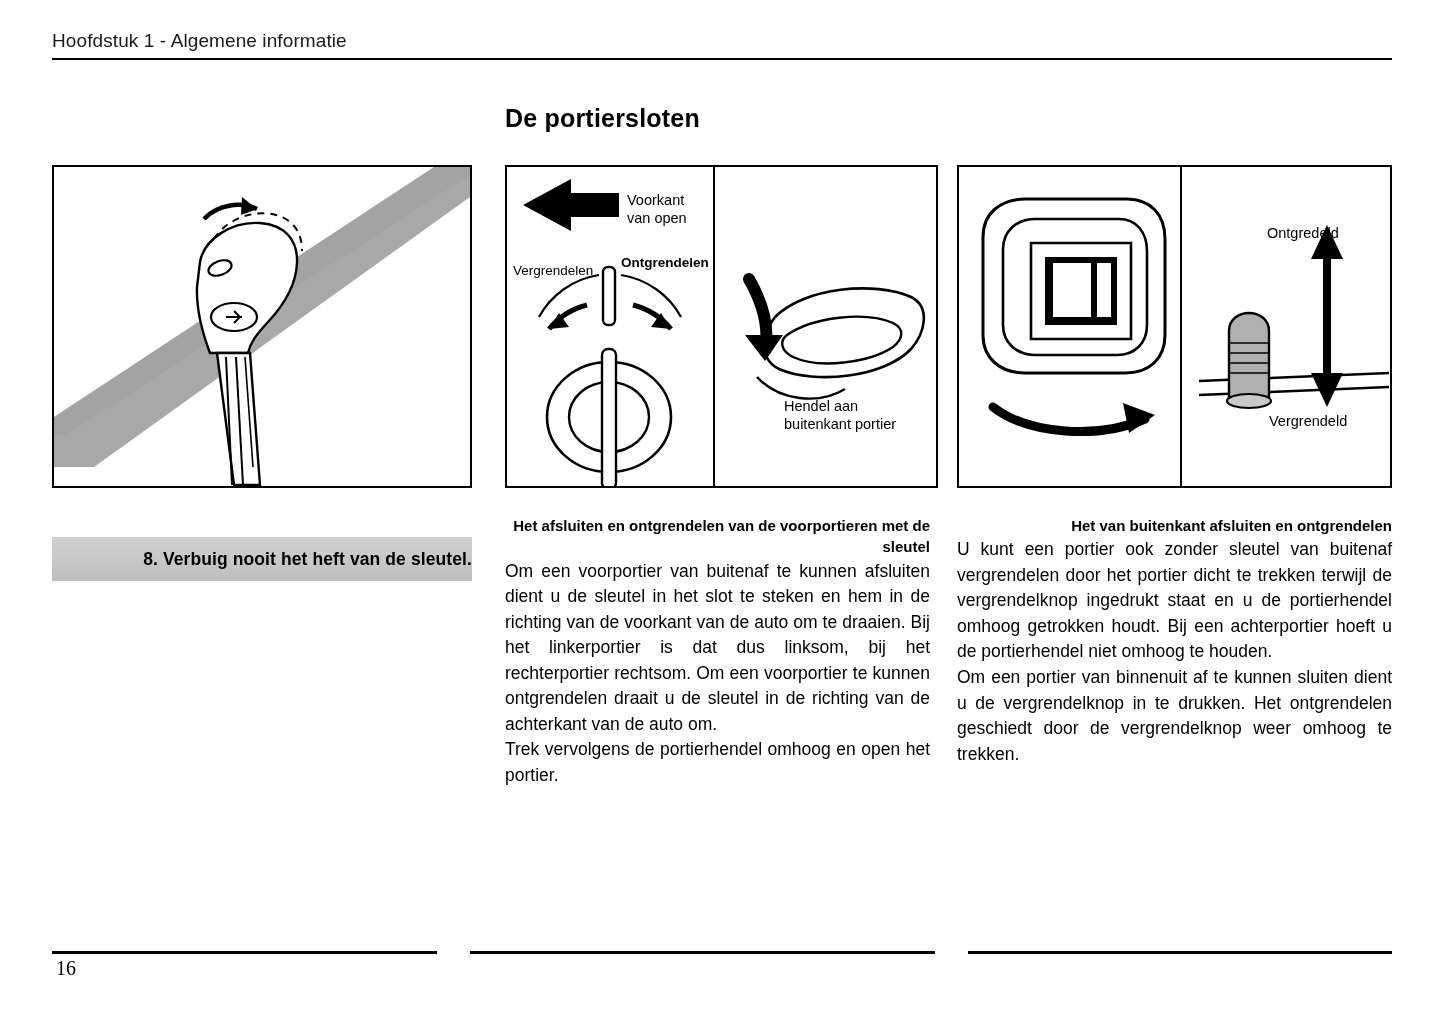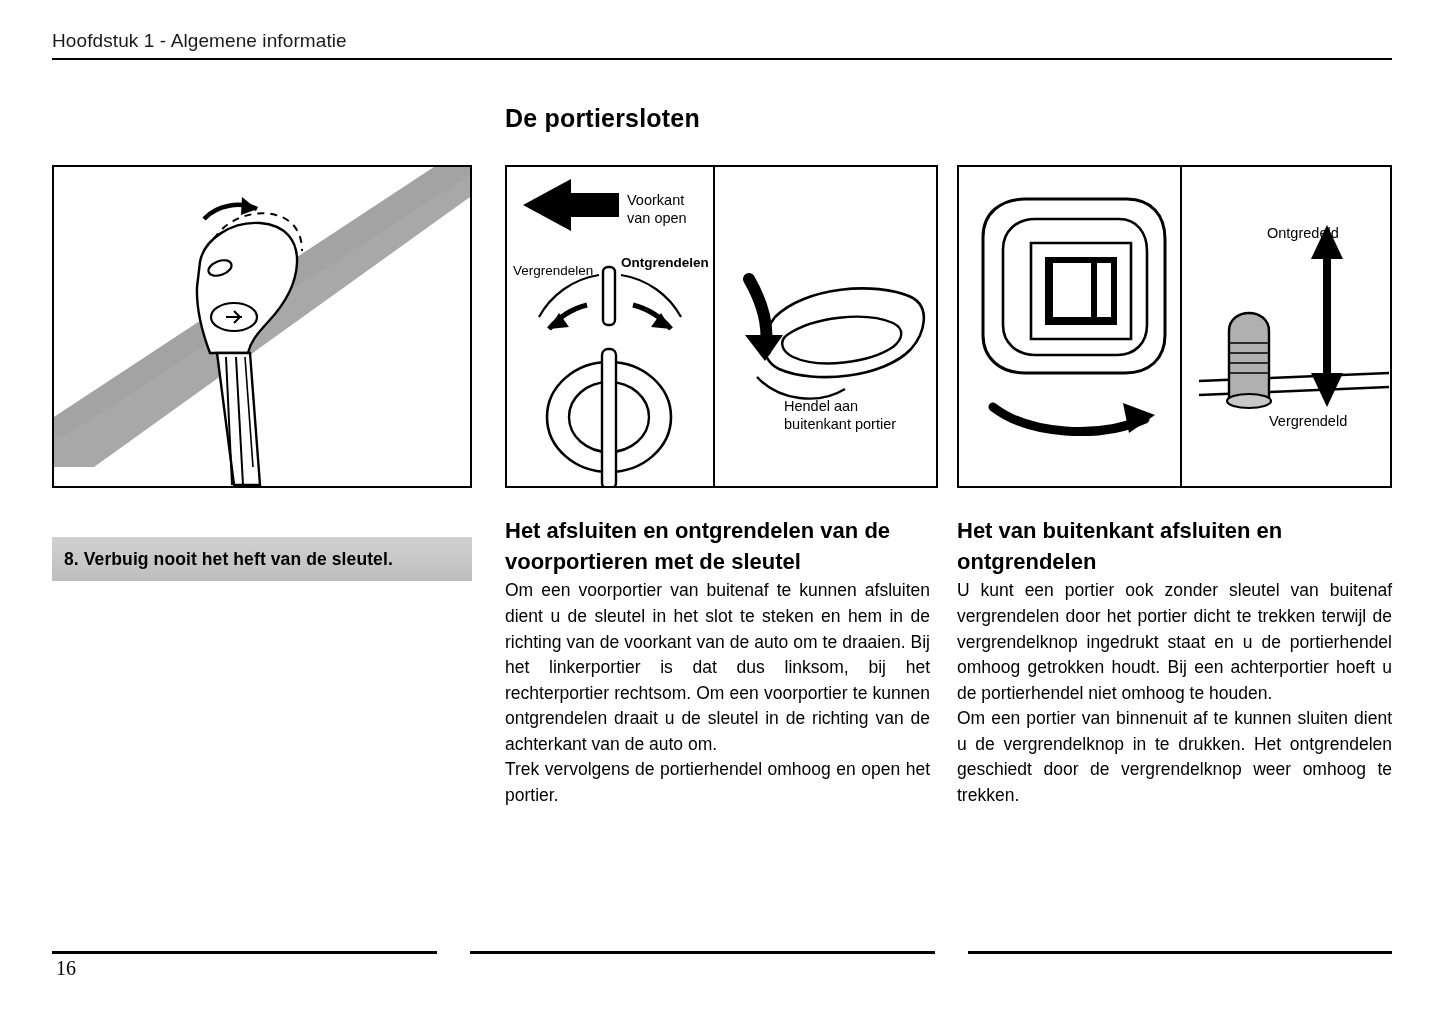--- a/index.html
+++ b/index.html
@@ -67,44 +67,45 @@
   .warn-band {
     position: absolute;
     left: 52px;
     top: 537px;
     width: 420px;
     height: 44px;
     background: linear-gradient(180deg,#d0d0d0 0%, #c9c9c9 45%, #bdbdbd 100%);
     display: flex;
     align-items: center;
     padding-left: 12px;
+    justify-content: flex-end;
   }
   .warn-band span {
     font-size: 17.5px;
     font-weight: bold;
     letter-spacing: 0.1px;
   }
 
   
   .col {
     position: absolute;
     font-size: 17.5px;
     line-height: 1.46;
     text-align: justify;
     color: #000;
   }
   #col-mid { left: 505px; top: 515px; width: 425px; }
   #col-right { left: 957px; top: 515px; width: 435px; }
 
   .col h2 {
     margin: 0 0 1px 0;
-    font-size: 22px;
+    font-size: 15px;
     font-weight: bold;
     line-height: 1.42;
-    text-align: left;
+    text-align: right;
   }
   .col p {
     margin: 0;
     text-align: justify;
     text-justify: inter-word;
     hyphens: manual;
   }
 
   
   .footer-rule-left {

